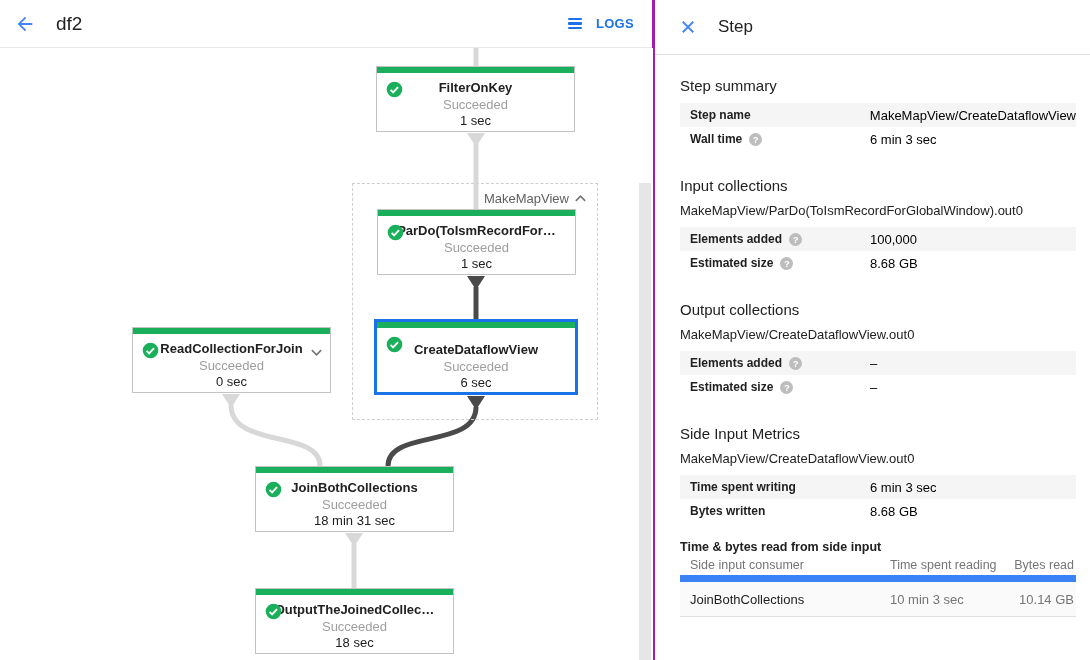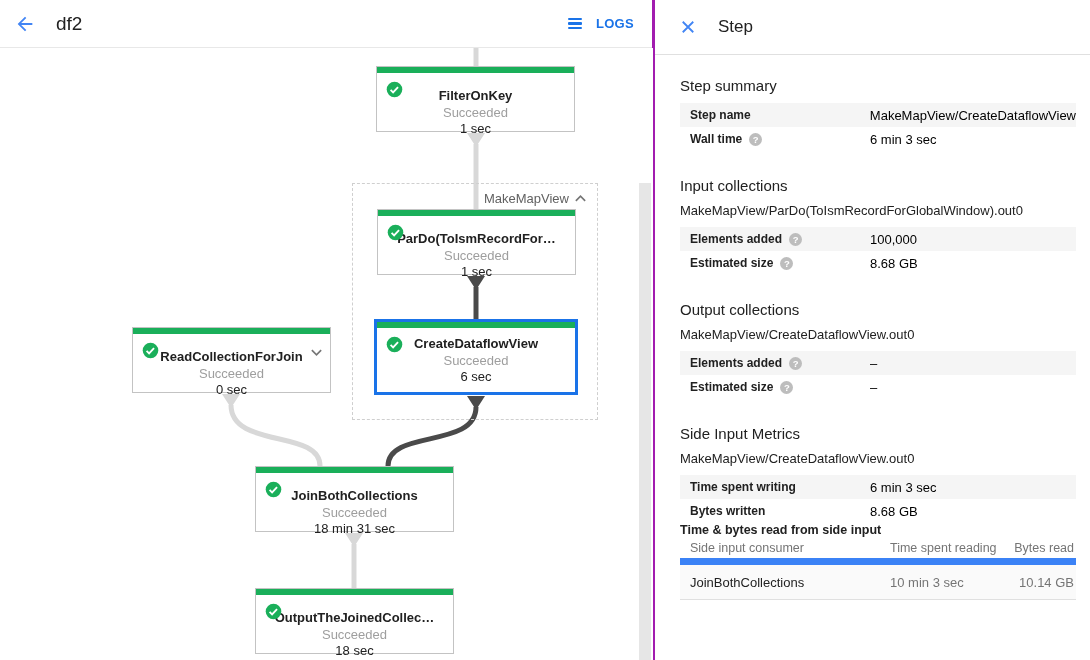--- a/index.html
+++ b/index.html
@@ -17,27 +17,27 @@
               font-weight:700; letter-spacing:.3px; cursor:pointer; padding:6px 4px; }
   .logs-icon { display:inline-flex; flex-direction:column; gap:2px; }
   .logs-icon span { width:14px; height:2.6px; background:#1a73e8; border-radius:1px; }
 
   .graph { position:absolute; left:0; top:48px; width:653px; height:612px; background:#fff; }
   .edges { position:absolute; left:0; top:0; width:653px; height:612px; }
 
   .node { position:absolute; width:199px; height:66px; background:#fff;
           border:1px solid #c3c3c3; cursor:pointer; }
   .node .bar { height:6px; width:100%; }
-  .node .lines { display:flex; flex-direction:column; align-items:center; padding-top:15px; line-height:16.5px; }
+  .node .lines { display:flex; flex-direction:column; align-items:center; padding-top:7px; line-height:16.5px; }
   .node .title { font-size:13px; font-weight:700; color:#212121; }
   .node .status { font-size:13px; color:#9e9e9e; }
   .node .time { font-size:13px; color:#212121; }
   .check { position:absolute; left:9px; top:14px; width:17px; height:17px; }
   .node.selected { width:204px; height:76px; border:3px solid #1a73e8; }
-  .node.selected .lines { padding-top:8px; }
+  .node.selected .lines { padding-top:14px; }
   .expander { position:absolute; right:7px; top:16px; cursor:pointer; }
 
   .node-filter { left:376px; top:18px; }      
   .node-pardo  { left:377px; top:161px; }
   .node-create { left:374px; top:271px; }
   .node-read   { left:132px; top:279px; }
   .node-join   { left:255px; top:418px; }
   .node-output { left:255px; top:540px; }
 
   .group-box { position:absolute; left:352px; top:135px; width:246px; height:237px;
@@ -64,21 +64,21 @@
   .metric-label { width:180px; display:flex; align-items:center; gap:7px;
                   font-size:12px; font-weight:700; color:#212121; }
   .metric-value { font-size:13px; color:#000000; }
   .help { width:13px; height:13px; border-radius:50%; background:#bdbdbd; color:#fff;
           font-size:9.5px; font-weight:700; display:inline-flex; align-items:center;
           justify-content:center; cursor:pointer; flex:none; }
 
   .mt-summary { margin-top:22px; }
   .mt-section { margin-top:26px; }
 
-  .si-table { }
+  .si-table { margin-top:17px; }
   .si-table-heading { font-size:12.5px; font-weight:700; color:#212121; }
   .si-head-row { display:flex; align-items:center; height:28px; border-bottom:7px solid #3b82f6;
                  padding:0 2px 0 10px; color:#757575; font-size:12.5px; }
   .si-data-row { display:flex; align-items:center; height:35px; background:#fafafa;
                  border-bottom:1px solid #e0e0e0; padding:0 2px 0 10px; font-size:13px; }
   .col-consumer { flex:1; }
   .col-time { width:118px; }
   .col-bytes { width:66px; text-align:right; }
   .si-data-row .col-consumer { color:#212121; }
   .si-data-row .col-time, .si-data-row .col-bytes { color:#757575; }

